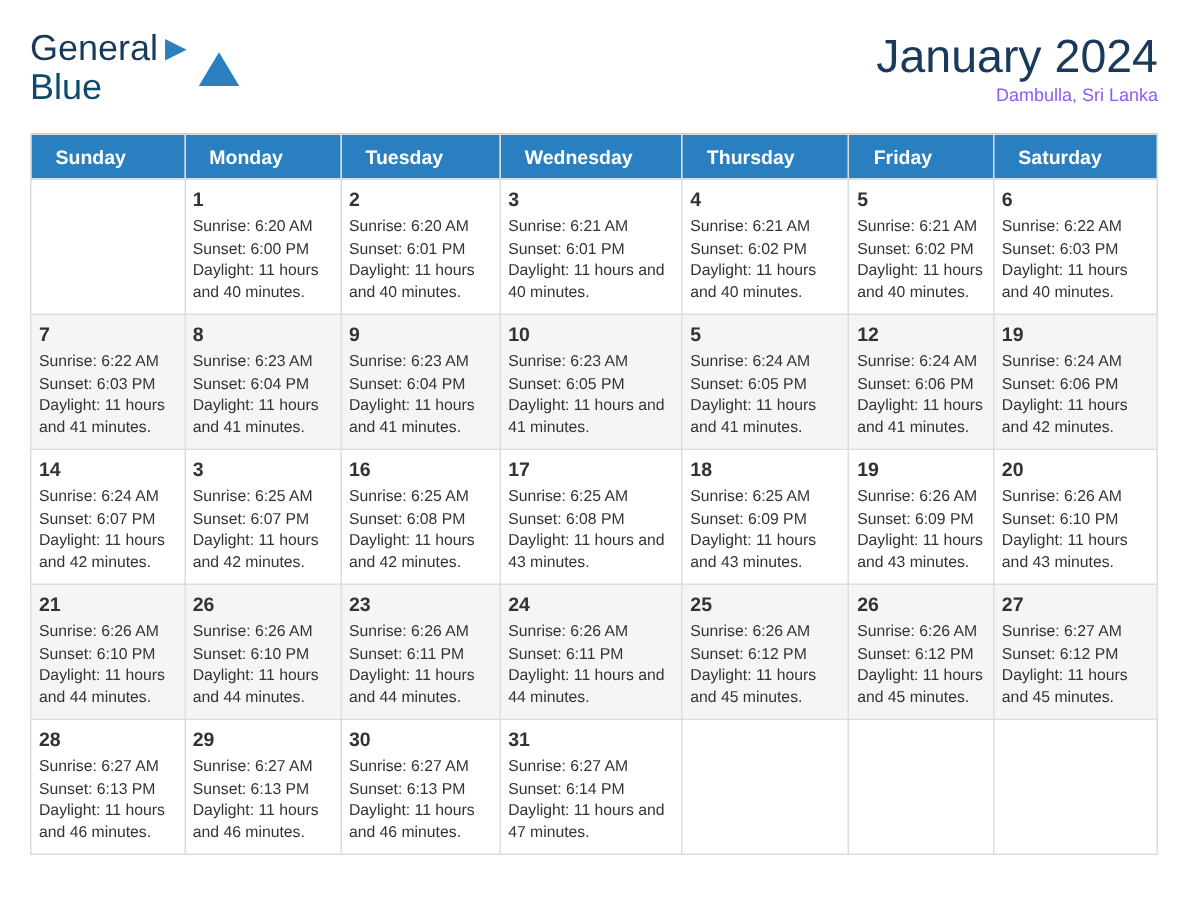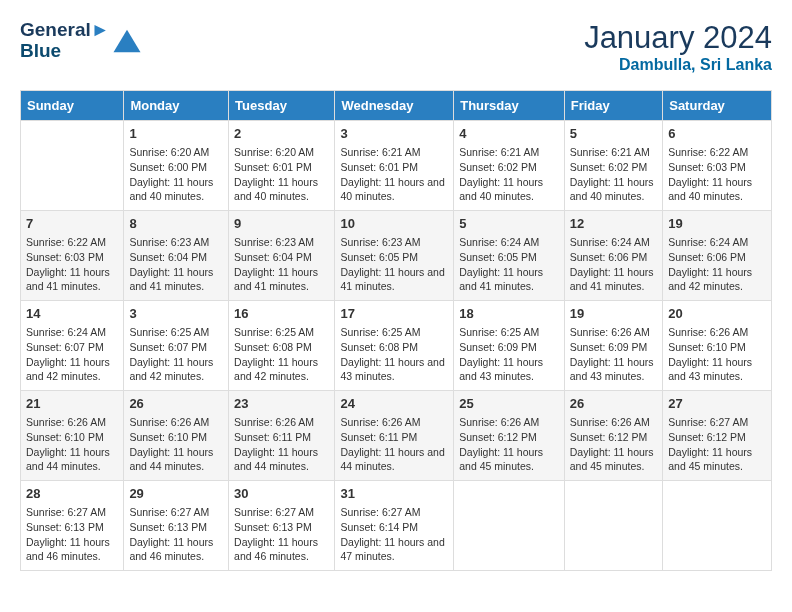--- a/index.html
+++ b/index.html
@@ -14,55 +14,54 @@
       display: flex;
       justify-content: space-between;
       align-items: flex-start;
       margin-bottom: 16px;
     }
     .logo {
       display: flex;
       align-items: center;
     }
     .logo-text {
-      font-size: 19px;
-      font-weight: bold;
+      font-size: 24px;
+      font-weight: normal;
       color: #1a3a5c;
       line-height: 1.1;
     }
     .logo-text span {
       color: #2a7fc1;
     }
     .logo-icon {
       width: 30px;
       height: 30px;
       margin-left: 2px;
     }
     .title-block {
       text-align: right;
     }
     .month-title {
       font-size: 31px;
       color: #1a3a5c;
       font-weight: normal;
     }
     .subtitle {
-      font-size: 16px;
-      color: #0369a1;
-      font-weight: bold;
+      font-size: 12px;
+      color: #8b5cf6;
     }
     table {
       width: 100%;
       border-collapse: collapse;
       font-size: 11px;
     }
     thead tr th {
       background-color: #2a7fc1;
       color: #fff;
-      padding: 7px 6px;
+      padding: 7px 16px;
       text-align: left;
       font-size: 13px;
       font-weight: bold;
       border: 1px solid #ddd;
     }
     tbody tr td {
       border: 1px solid #ddd;
       vertical-align: top;
       padding: 4px 5px;
       min-height: 80px;

